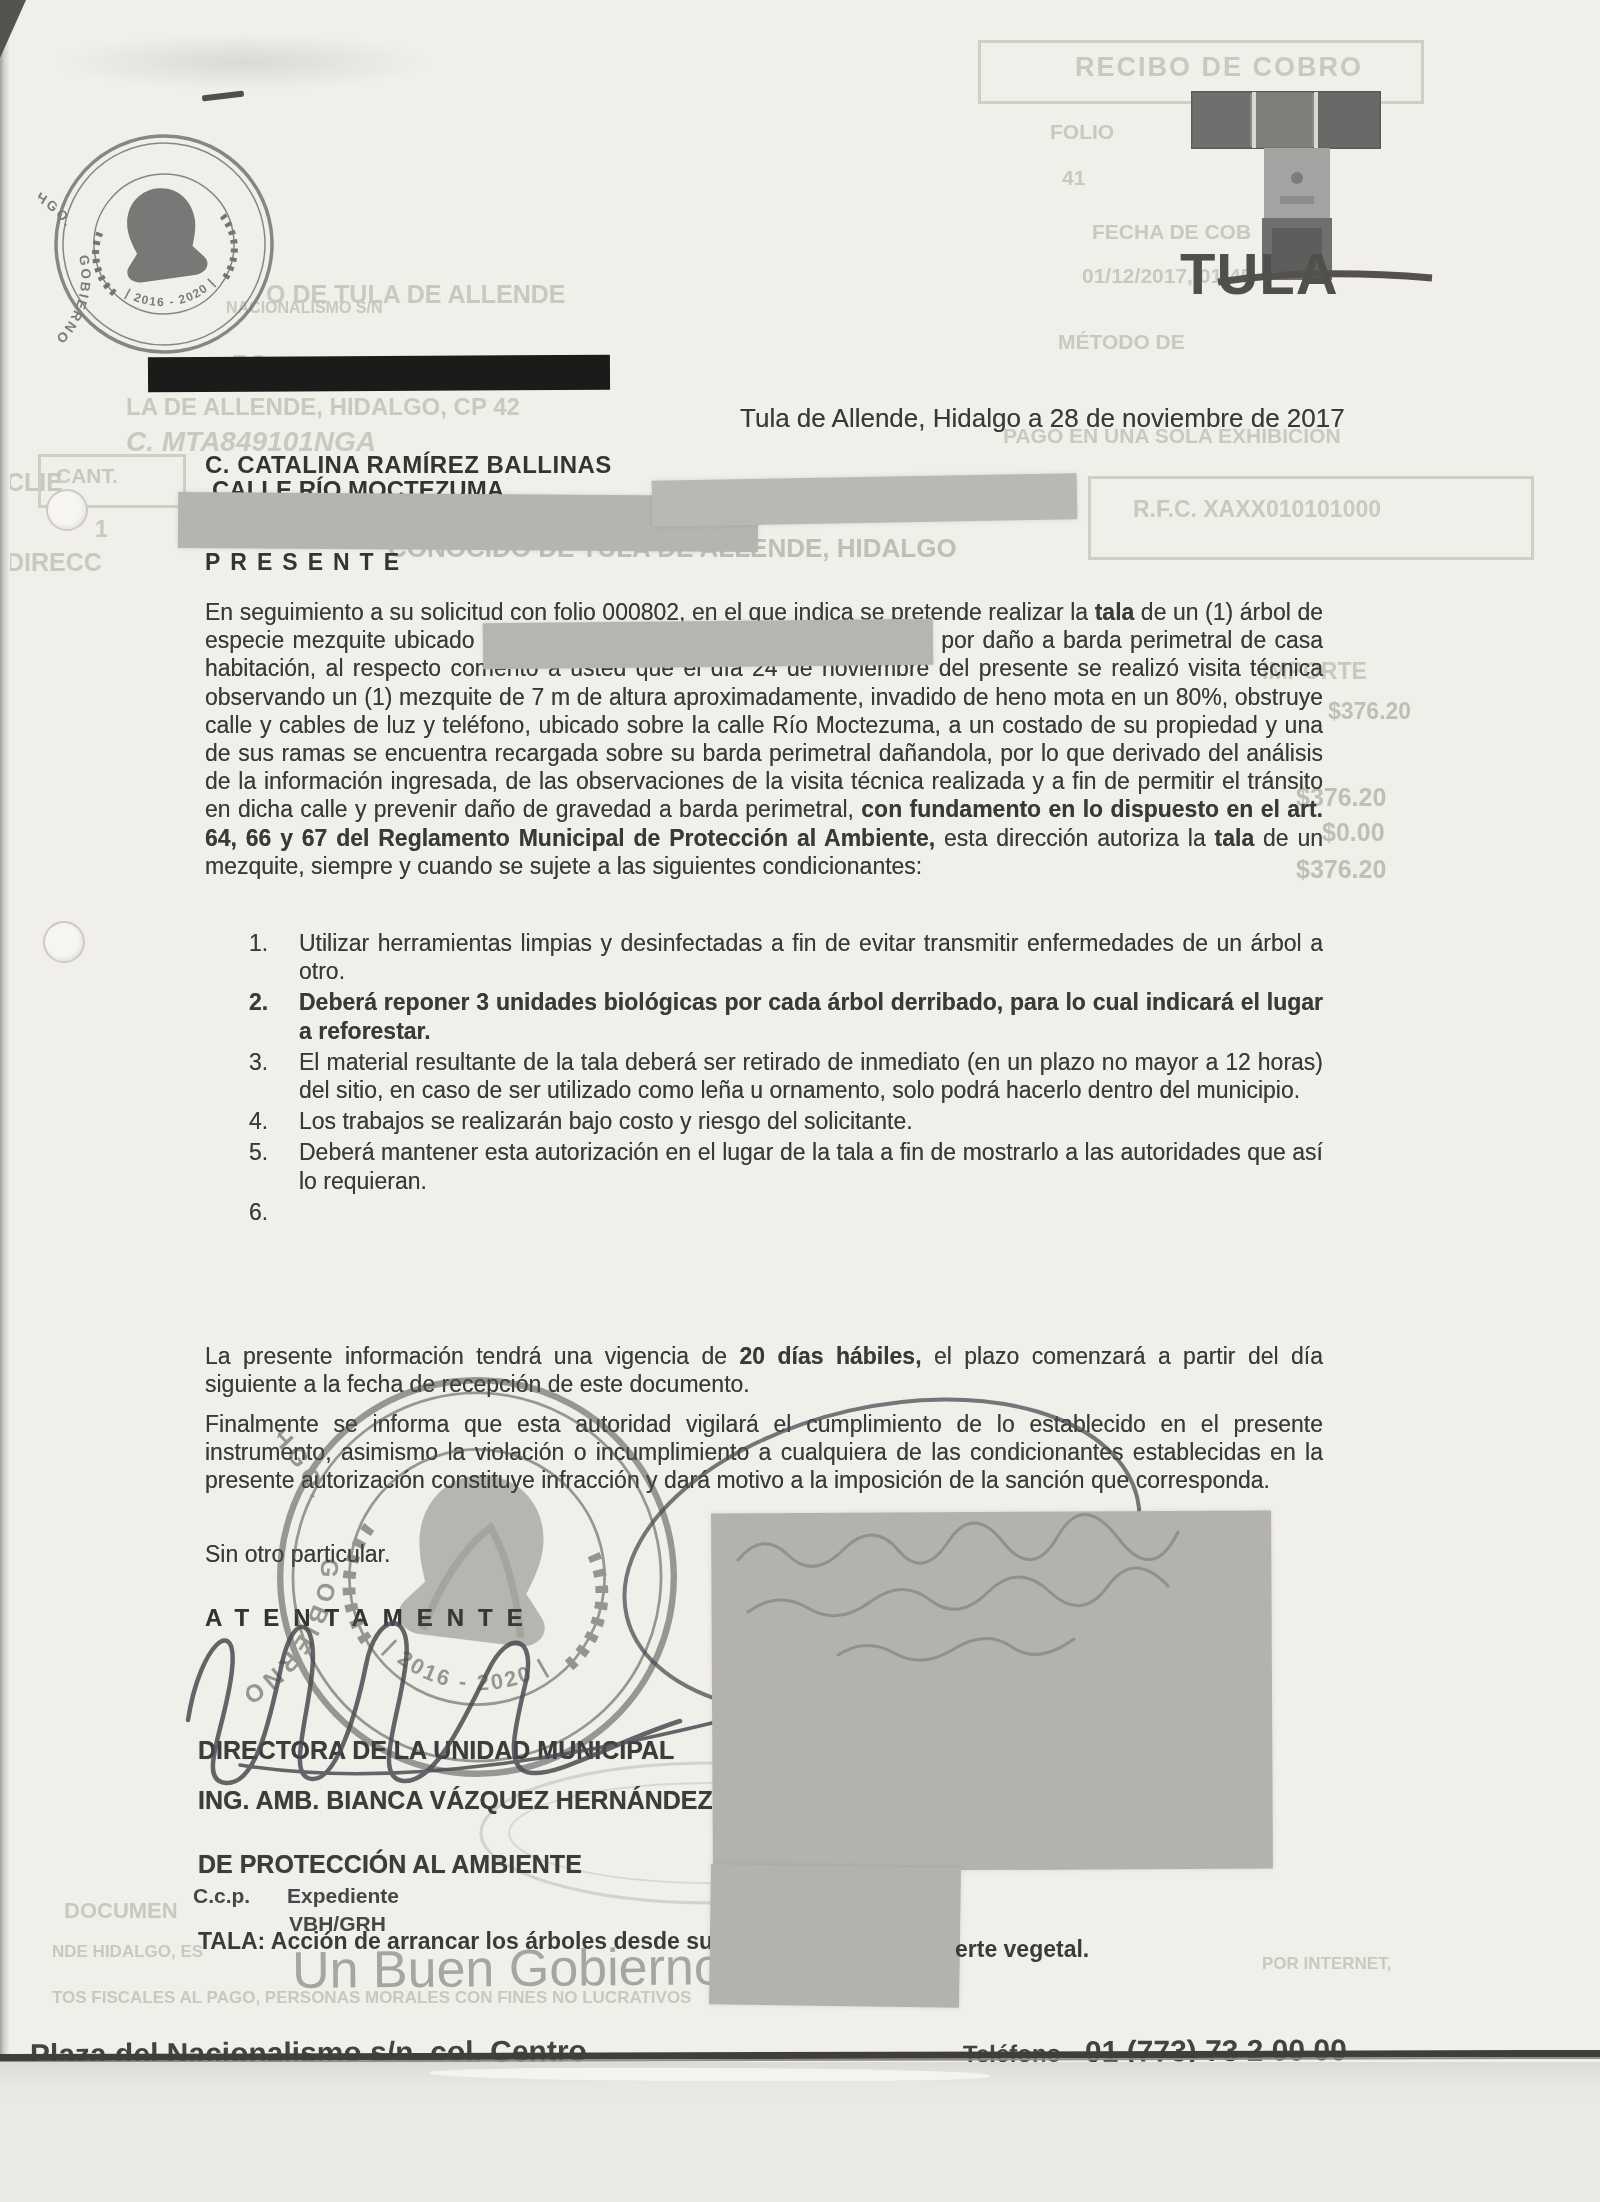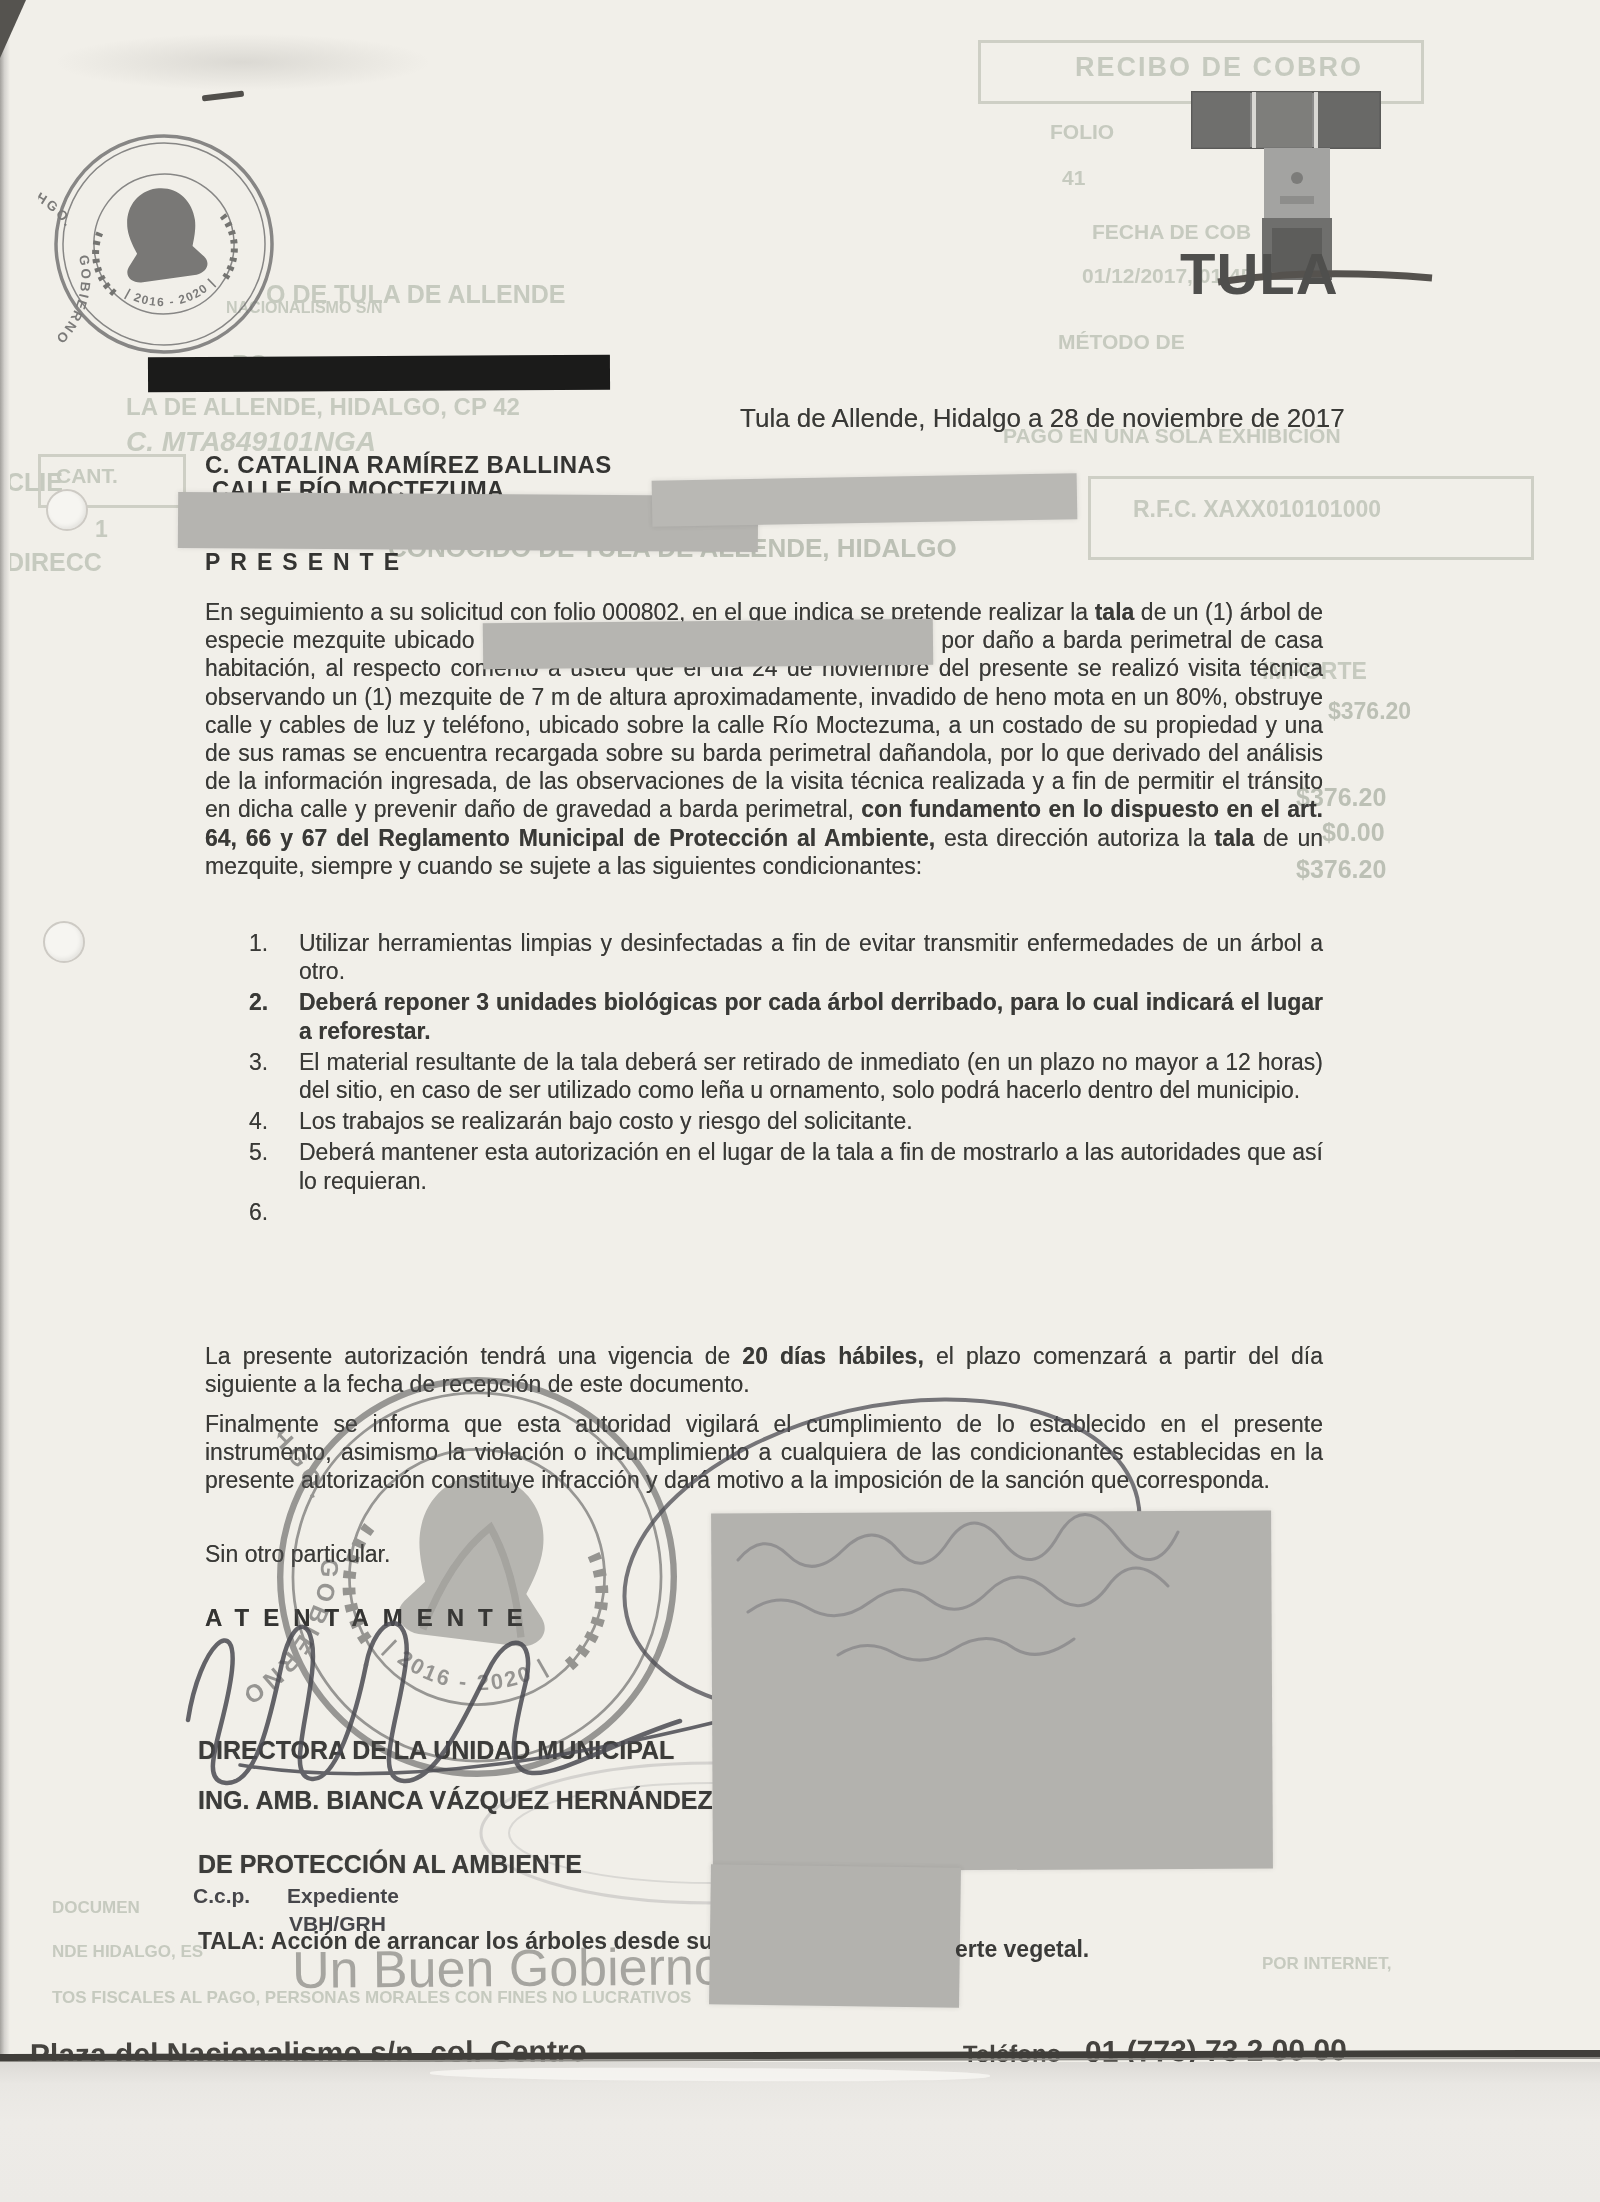--- a/index.html
+++ b/index.html
@@ -58,21 +58,21 @@
   <div class="abs ghost2" style="left:1322px;top:818px;font-size:25px;">$0.00</div>
   <div class="abs ghost2" style="left:1296px;top:855px;font-size:25px;">$376.20</div>
   <div class="abs ghost" style="left:222px;top:280px;font-size:25px;margin-left:44px;">O DE TULA DE ALLENDE</div>
   <div class="abs ghost" style="left:226px;top:299px;font-size:16px;">NACIONALISMO S/N</div>
   <div class="abs ghost" style="left:232px;top:350px;font-size:24px;">RO</div>
   <div class="abs ghost" style="left:126px;top:393px;font-size:24px;">LA DE ALLENDE, HIDALGO, CP 42</div>
   <div class="abs ghost" style="left:126px;top:426px;font-size:28px;font-style:italic;">C. MTA849101NGA</div>
   <div class="abs ghost" style="left:6px;top:468px;font-size:25px;">CLIE</div>
   <div class="abs ghost" style="left:6px;top:548px;font-size:25px;">DIRECC</div>
   <div class="abs ghost2" style="left:388px;top:533px;font-size:26px;">CONOCIDO DE TULA DE ALLENDE, HIDALGO</div>
-  <div class="abs ghost" style="left:52px;top:1898px;font-size:17px;">DOCUMEN</div>
+  <div class="abs ghost" style="left:64px;top:1898px;font-size:22px;">DOCUMEN</div>
   <div class="abs ghost" style="left:52px;top:1942px;font-size:17px;">NDE HIDALGO, ES</div>
   <div class="abs ghost" style="left:52px;top:1988px;font-size:17px;">TOS FISCALES AL PAGO, PERSONAS MORALES CON FINES NO LUCRATIVOS</div>
   <div class="abs ghost" style="left:1262px;top:1954px;font-size:17px;">POR INTERNET,</div>
 
   <div class="abs" id="smudge"></div>
   <div class="abs" id="dash"></div>
   <div class="hole" style="left:46px;top:489px;"></div>
   <div class="hole" style="left:43px;top:921px;"></div>
 
   <svg class="abs" style="left:46px;top:126px;transform:rotate(-8deg);opacity:.8;" width="236" height="236" viewBox="0 0 236 236">
@@ -119,21 +119,21 @@
 
   <div class="abs body-text" style="left:205px;top:929px;width:1118px;">
     <div class="li"><span class="num">1.</span><span><span>Utilizar herramientas limpias y desinfectadas a fin de evitar transmitir enfermedades de un árbol a otro.</span></span></div>
     <div class="li"><span class="num bb">2.</span><span><span class="bb">Deberá reponer 3 unidades biológicas por cada árbol derribado, para lo cual indicará el lugar a reforestar.</span></span></div>
     <div class="li"><span class="num">3.</span><span><span>El material resultante de la tala deberá ser retirado de inmediato (en un plazo no mayor a 12 horas) del sitio, en caso de ser utilizado como leña u ornamento, solo podrá hacerlo dentro del municipio.</span></span></div>
     <div class="li"><span class="num">4.</span><span><span>Los trabajos se realizarán bajo costo y riesgo del solicitante.</span></span></div>
     <div class="li"><span class="num">5.</span><span><span>Deberá mantener esta autorización en el lugar de la tala a fin de mostrarlo a las autoridades que así lo requieran.</span></span></div>
     <div class="li"><span class="num">6.</span></div>
   </div>
 
-  <div class="abs body-text" style="left:205px;top:1342px;width:1118px;"><span>La presente autorización tendrá una vigencia de </span><span class="bb">20 días hábiles,</span><span> el plazo comenzará a partir del día siguiente a la fecha de recepción de este documento.</span></div>
+  <div class="abs body-text" style="left:205px;top:1342px;width:1118px;"><span>La presente información tendrá una vigencia de </span><span class="bb">20 días hábiles,</span><span> el plazo comenzará a partir del día siguiente a la fecha de recepción de este documento.</span></div>
   <div class="abs body-text" style="left:205px;top:1410px;width:1118px;"><span>Finalmente se informa que esta autoridad vigilará el cumplimiento de lo establecido en el presente instrumento, asimismo la violación o incumplimiento a cualquiera de las condicionantes establecidas en la presente autorización constituye infracción y dará motivo a la imposición de la sanción que corresponda.</span></div>
   <div class="abs body-text" style="left:205px;top:1540px;">Sin otro particular.</div>
   <div class="abs" style="left:205px;top:1604px;font-size:24px;font-weight:700;color:#343432;letter-spacing:14px;text-shadow:0 0 .6px rgba(40,40,40,.5);">ATENTAMENTE</div>
 
   <svg class="abs" style="left:262px;top:1362px;transform:rotate(7deg);opacity:.55;z-index:5;" width="430" height="430" viewBox="0 0 236 236">
     <defs>
       <path id="ringB" d="M 32,118 A 86,86 0 1 1 31.99,117.9"></path>
       <path id="yearsB" d="M 48,130 A 74,74 0 0 0 188,130"></path>
     </defs>
     <circle cx="118" cy="118" r="108" fill="none" stroke="#4e4e4e" stroke-width="3.5"></circle>

